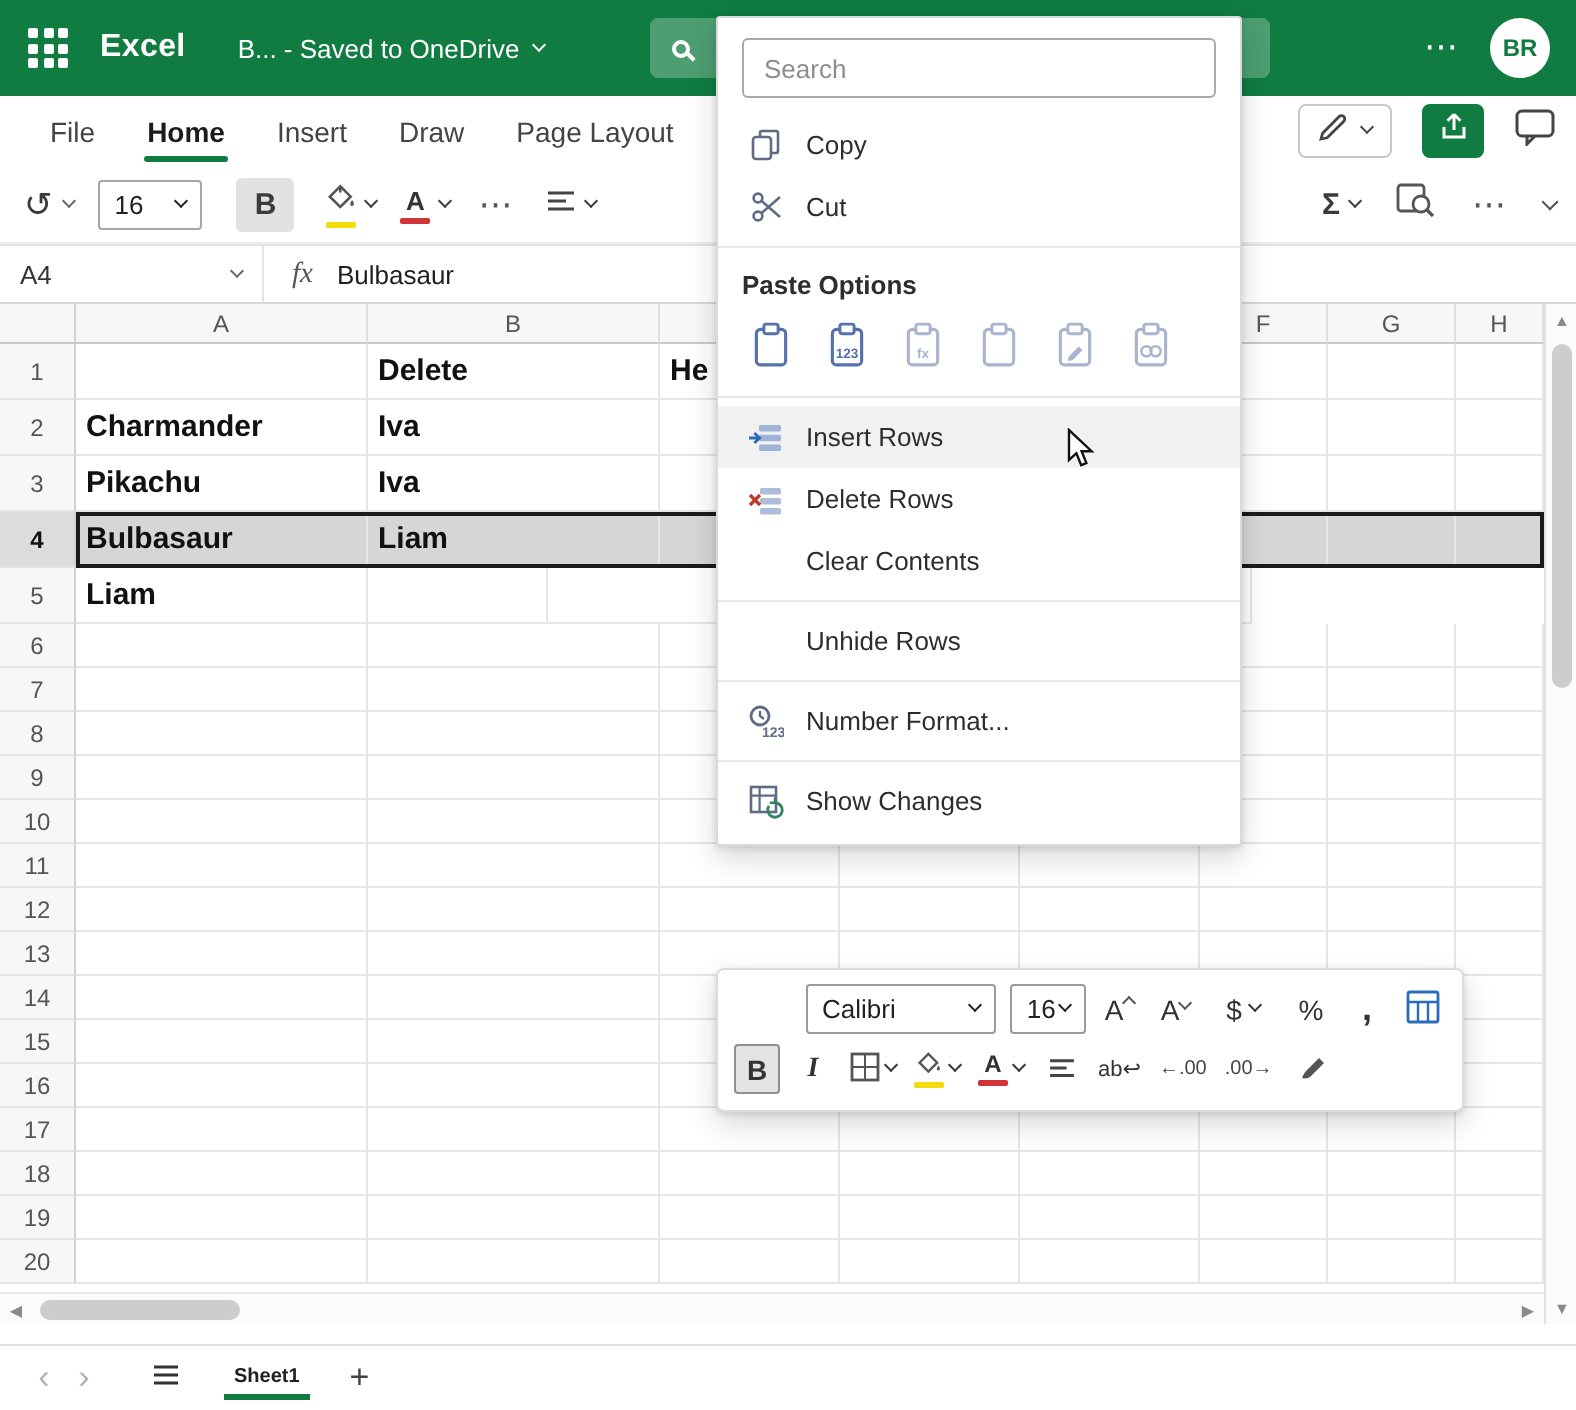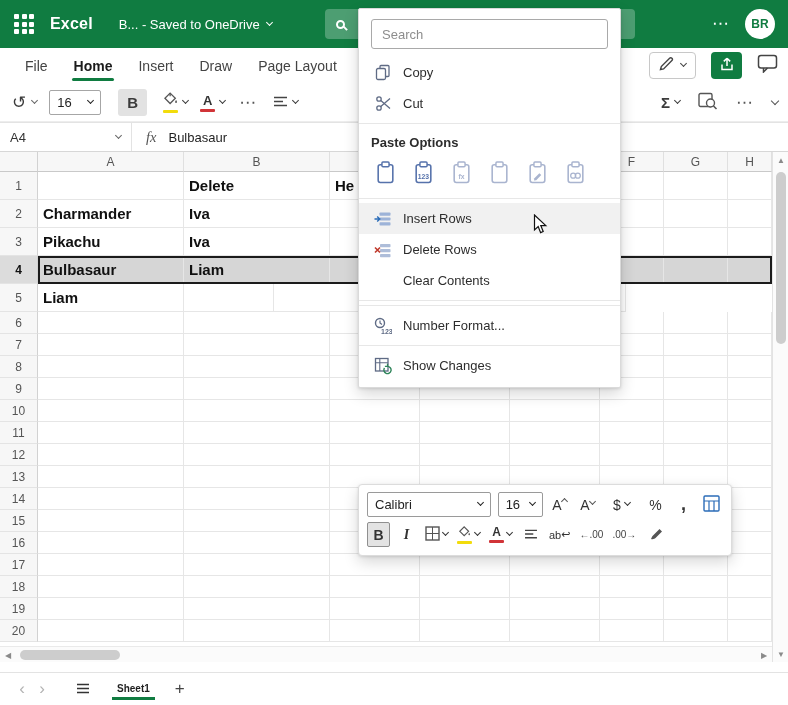--- a/index.html
+++ b/index.html
@@ -95,21 +95,21 @@
   .mico { width:24px; margin-right:8px; display:flex; align-items:center; justify-content:center; }
   .menu-sep { height:1px; background:#e7e7e7; margin:4px 0; }
   .menu-header { font-size:13px; font-weight:700; color:#2d2d2d; padding:7px 12px 3px; }
   .paste-row { display:flex; gap:9px; padding:5px 12px 7px; }
   .paste-btn { width:29px; height:29px; display:flex; align-items:center; justify-content:center; color:#5672ab; border-radius:2px; cursor:pointer; }
   .paste-btn.disabled { color:#a9b4cf; }
 
   
   .minibar { position:absolute; left:358px; top:484px; width:374px; background:#fff; border:1px solid #dcdcdc; border-radius:4px; box-shadow:0 6px 15px rgba(0,0,0,.16), 0 1px 3px rgba(0,0,0,.12); z-index:40; padding:6px 8px 7px; }
   .mrow { display:flex; align-items:center; height:27px; gap:5px; color:#333; }
-  .combo { border:1px solid #9a9a9a; border-radius:2px; height:25px; display:flex; align-items:center; justify-content:space-between; padding:0 7px; font-size:13px; color:#222; cursor:pointer; background:#fff; }
+  .combo { border:1px solid #9a9a9a; border-radius:2px; height:25px; display:flex; align-items:center; justify-content:space-between; padding:0 7px; font-size:13px; color:#222; cursor:pointer; background:#fff;margin-left:36px; }
   .combo.font { width:126px; }
   .combo.size { width:46px; margin-left:2px; }
   .mbtn { height:25px; min-width:23px; display:flex; align-items:center; justify-content:center; font-size:14px; color:#333; cursor:pointer; border-radius:2px; padding:0 2px; }
   .mbtn.pressed { background:#e3e3e3; border:1px solid #8f8f8f; font-weight:700; }
   .mbtn .it { font-family:"Liberation Serif", serif; font-style:italic; font-weight:700; font-size:14px; }
   .dec { font-size:10px; letter-spacing:0; color:#444; white-space:nowrap; }
   .wrapg { font-size:11px; }
 
   .cursor { position:absolute; left:533px; top:214px; z-index:60; pointer-events:none; }
 </style>
@@ -577,20 +577,24 @@
               <path d="M1 6.5 L6 11.5 M6 6.5 L1 11.5" stroke="#c0392b" stroke-width="1.6"></path>
             </svg>
           </span>
           <span class="mlabel">Delete Rows</span>
         </div>
         <div class="menu-item">
           <span class="mico"></span>
           <span class="mlabel">Clear Contents</span>
         </div>
         <div class="menu-sep"></div>
+        <div class="menu-item">
+          <span class="mico"></span>
+          <span class="mlabel">Unhide Rows</span>
+        </div>
         <div class="menu-sep"></div>
         <div class="menu-item">
           <span class="mico">
             <svg width="18" height="18" viewBox="0 0 18 18">
               <circle cx="6" cy="6" r="4.5" fill="none" stroke="#5F6B85" stroke-width="1.4"></circle>
               <path d="M6 3.5 V6 L8 7.5" fill="none" stroke="#5F6B85" stroke-width="1.2"></path>
               <text x="7" y="16.5" font-size="7" font-weight="bold" fill="#5F6B85" font-family="Liberation Sans, sans-serif">123</text>
             </svg>
           </span>
           <span class="mlabel">Number Format...</span>

